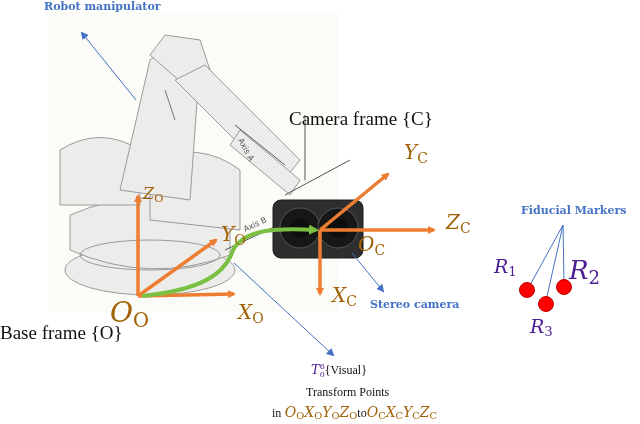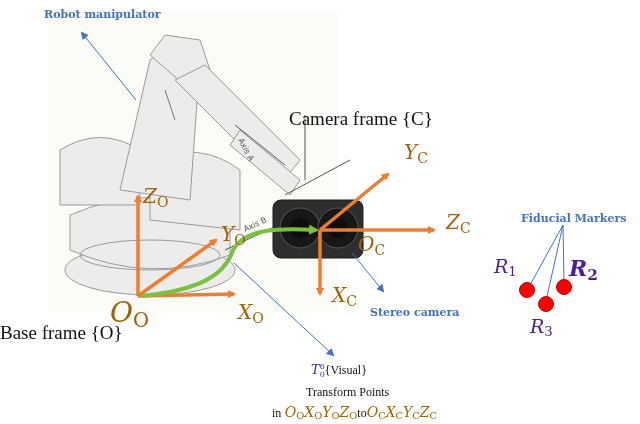--- a/index.html
+++ b/index.html
@@ -1,19 +1,19 @@
 <!DOCTYPE html>
 <html><head>
 <meta charset="utf-8">
 <style>
   html, body { margin:0; padding:0; background:#ffffff; }
   body { width:640px; height:424px; position:relative; overflow:hidden;
          font-family:"Liberation Sans", sans-serif; }
   .lbl { position:absolute; white-space:nowrap; }
-  .blue-serif { font-family:"DejaVu Serif", serif; color:#4472c4; font-weight:bold;margin-top:8px; }
+  .blue-serif { font-family:"DejaVu Serif", serif; color:#4472c4; font-weight:bold; }
   .black-sans { font-family:Liberation Serif, serif; color:#111; }
   .math { font-family:"DejaVu Serif", serif; font-style:italic; color:#a16207; }
   .math sub { font-style:normal; font-size:0.7em; vertical-align:-0.25em; }
   .mathk { font-family:"DejaVu Serif", serif; font-style:italic; color:#4c1d95; }
   .mathk sub { font-style:normal; font-size:0.7em; vertical-align:-0.25em; }
   svg { position:absolute; left:0; top:0; }
 </style>
 </head>
 <body>
 
@@ -94,32 +94,32 @@
 <div class="lbl blue-serif" style="left:44px;top:0px;font-size:11px;">Robot manipulator</div>
 
 <div class="lbl black-sans" style="left:289px;top:108px;font-size:19px;">Camera frame {C}</div>
 
 <div class="lbl black-sans" style="left:0px;top:322px;font-size:19px;">Base frame {O}</div>
 
 <div class="lbl blue-serif" style="left:370px;top:298px;font-size:11px;">Stereo camera</div>
 
 <div class="lbl blue-serif" style="left:521px;top:204px;font-size:11px;">Fiducial Markers</div>
 
-<div class="lbl math" style="left:143px;top:184px;font-size:20px;"><span>Z</span><sub>O</sub></div>
+<div class="lbl math" style="left:143px;top:184px;font-size:16px;"><span>Z</span><sub>O</sub></div>
 <div class="lbl math" style="left:221px;top:222px;font-size:20px;"><span>Y</span><sub>O</sub></div>
 <div class="lbl math" style="left:238px;top:300px;font-size:20px;"><span>X</span><sub>O</sub></div>
 <div class="lbl math" style="left:110px;top:296px;font-size:28px;"><span>O</span><sub>O</sub></div>
 
 <div class="lbl math" style="left:404px;top:140px;font-size:20px;"><span>Y</span><sub>C</sub></div>
 <div class="lbl math" style="left:446px;top:210px;font-size:20px;"><span>Z</span><sub>C</sub></div>
 <div class="lbl math" style="left:358px;top:232px;font-size:20px;"><span>O</span><sub>C</sub></div>
 <div class="lbl math" style="left:332px;top:283px;font-size:20px;"><span>X</span><sub>C</sub></div>
 
 <div class="lbl mathk" style="left:494px;top:255px;font-size:19px;"><span>R</span><sub>1</sub></div>
-<div class="lbl mathk" style="left:569px;top:255px;font-size:22px;font-weight:bold;"><span>R</span><sub>2</sub></div>
+<div class="lbl mathk" style="left:569px;top:255px;font-size:26px;"><span>R</span><sub>2</sub></div>
 <div class="lbl mathk" style="left:530px;top:315px;font-size:19px;"><span>R</span><sub>3</sub></div>
 
 <div class="lbl" style="left:311px;top:362px;font-size:12px;color:#111;">
   <span class="mathk" style="font-size:13px;"><span>T</span><span style="display:inline-block;vertical-align:middle;line-height:0.9;font-size:8px;font-style:normal;text-align:left;"><span style="display:block;">6</span><span style="display:block;">0</span></span></span><span class="black-sans">{Visual}</span>
 </div>
 <div class="lbl black-sans" style="left:306px;top:385px;font-size:12px;">Transform Points</div>
 <div class="lbl" style="left:272px;top:404px;font-size:12px;color:#111;">
   <span class="black-sans">in</span>
   <span class="math" style="font-size:14px;"><span>O</span><sub>O</sub><span>X</span><sub>O</sub><span>Y</span><sub>O</sub><span>Z</span><sub>O</sub></span><span class="black-sans">to</span><span class="math" style="font-size:14px;"><span>O</span><sub>C</sub><span>X</span><sub>C</sub><span>Y</span><sub>C</sub><span>Z</span><sub>C</sub></span>
 </div>

